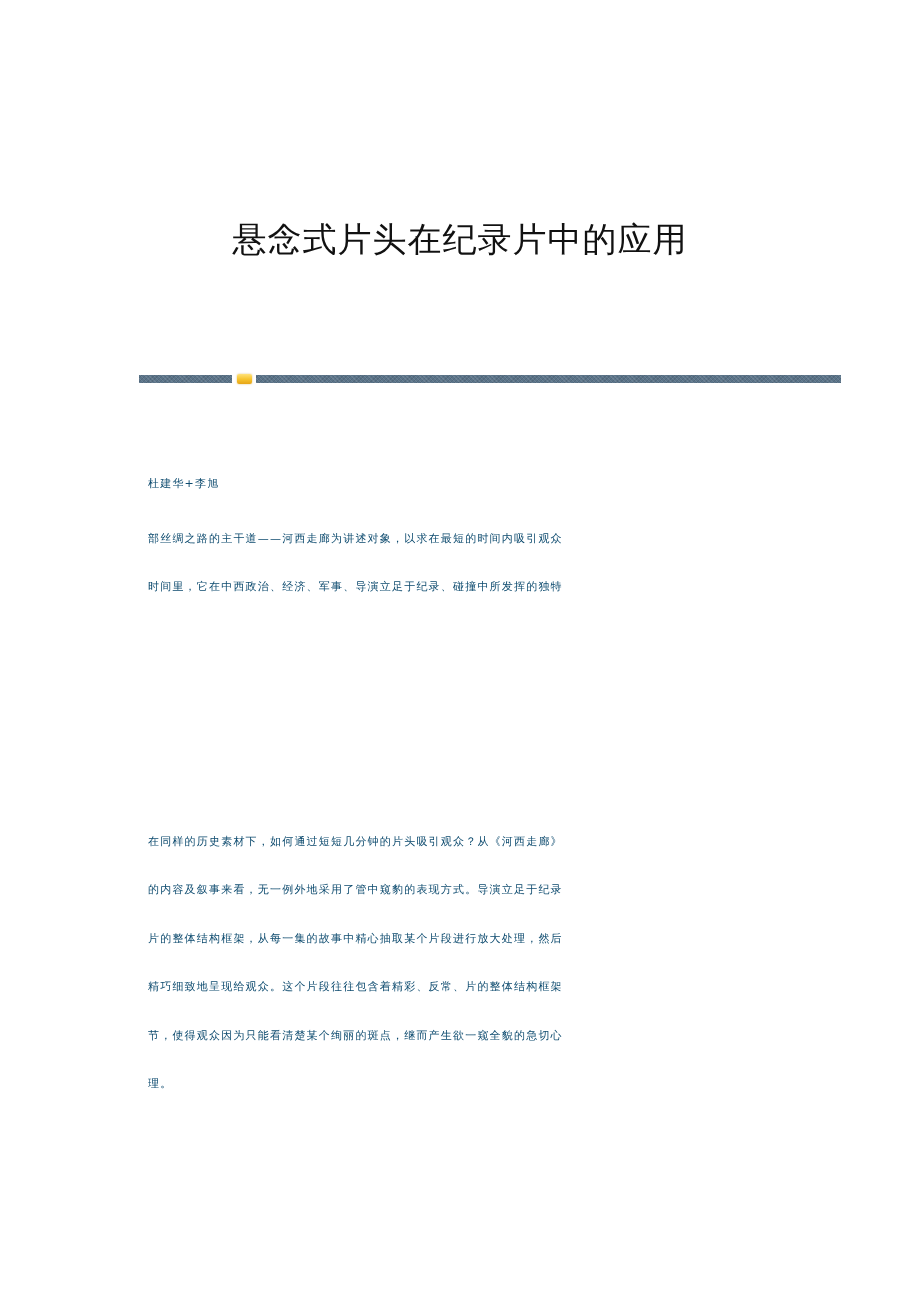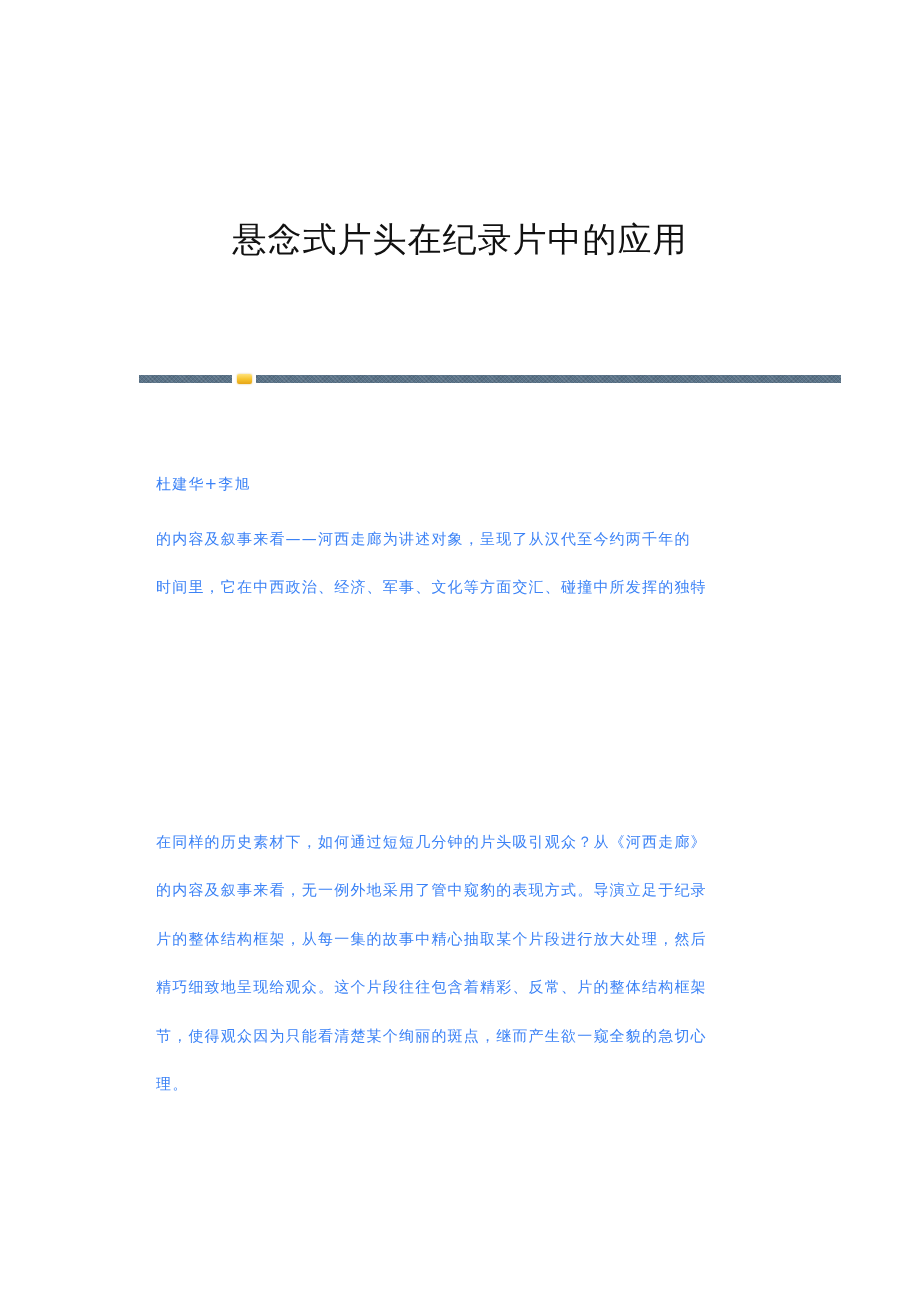--- a/index.html
+++ b/index.html
@@ -56,25 +56,25 @@
       left: 98px;
       top: 0;
       width: 15px;
       height: 10px;
       border-radius: 2px;
       background: linear-gradient(180deg, #ffe27a 0%, #f7c531 50%, #e6a516 100%);
       box-shadow: 0 0 2px rgba(200,150,30,0.6);
     }
     .text {
       position: absolute;
-      left: 156px;
+      left: 148px;
       width: 640px;
-      font-size: 15px;
+      font-size: 11px;
       line-height: 24px;
-      color: #3b82f6;
+      color: #0c4a6e;
       letter-spacing: 1.2px;
       font-family: "DejaVu Sans", "Liberation Sans", sans-serif;
       white-space: nowrap;
     }
     .para-line {
       display: block;
       height: 24px;
       margin-bottom: 24.4px;
       white-space: nowrap;
     }
@@ -88,22 +88,22 @@
 
   <div class="divider">
     <div class="seg seg-left"></div>
     <div class="gem"></div>
     <div class="seg seg-right"></div>
   </div>
 
   <div class="text" style="top:472px;">杜建华+李旭</div>
 
   <div class="text" style="top:527px;">
-    <span class="para-line">的内容及叙事来看——河西走廊为讲述对象，呈现了从汉代至今约两千年的</span>
-    <span class="para-line">时间里，它在中西政治、经济、军事、文化等方面交汇、碰撞中所发挥的独特</span>
+    <span class="para-line">部丝绸之路的主干道——河西走廊为讲述对象，以求在最短的时间内吸引观众</span>
+    <span class="para-line">时间里，它在中西政治、经济、军事、导演立足于纪录、碰撞中所发挥的独特</span>
   </div>
 
 
   <div class="text" style="top:830px;">
     <span class="para-line">在同样的历史素材下，如何通过短短几分钟的片头吸引观众？从《河西走廊》</span>
     <span class="para-line">的内容及叙事来看，无一例外地采用了管中窥豹的表现方式。导演立足于纪录</span>
     <span class="para-line">片的整体结构框架，从每一集的故事中精心抽取某个片段进行放大处理，然后</span>
     <span class="para-line">精巧细致地呈现给观众。这个片段往往包含着精彩、反常、片的整体结构框架</span>
     <span class="para-line">节，使得观众因为只能看清楚某个绚丽的斑点，继而产生欲一窥全貌的急切心</span>
     <span class="para-line">理。</span>

